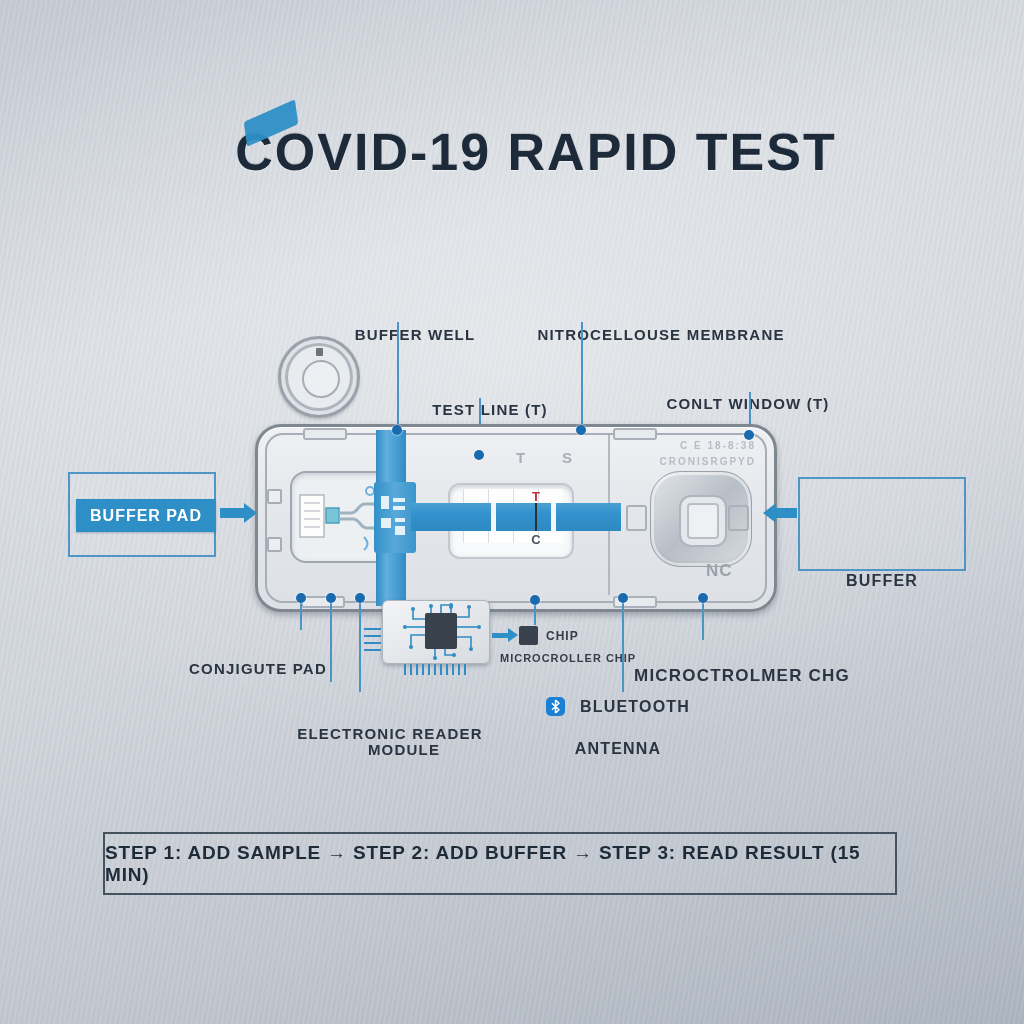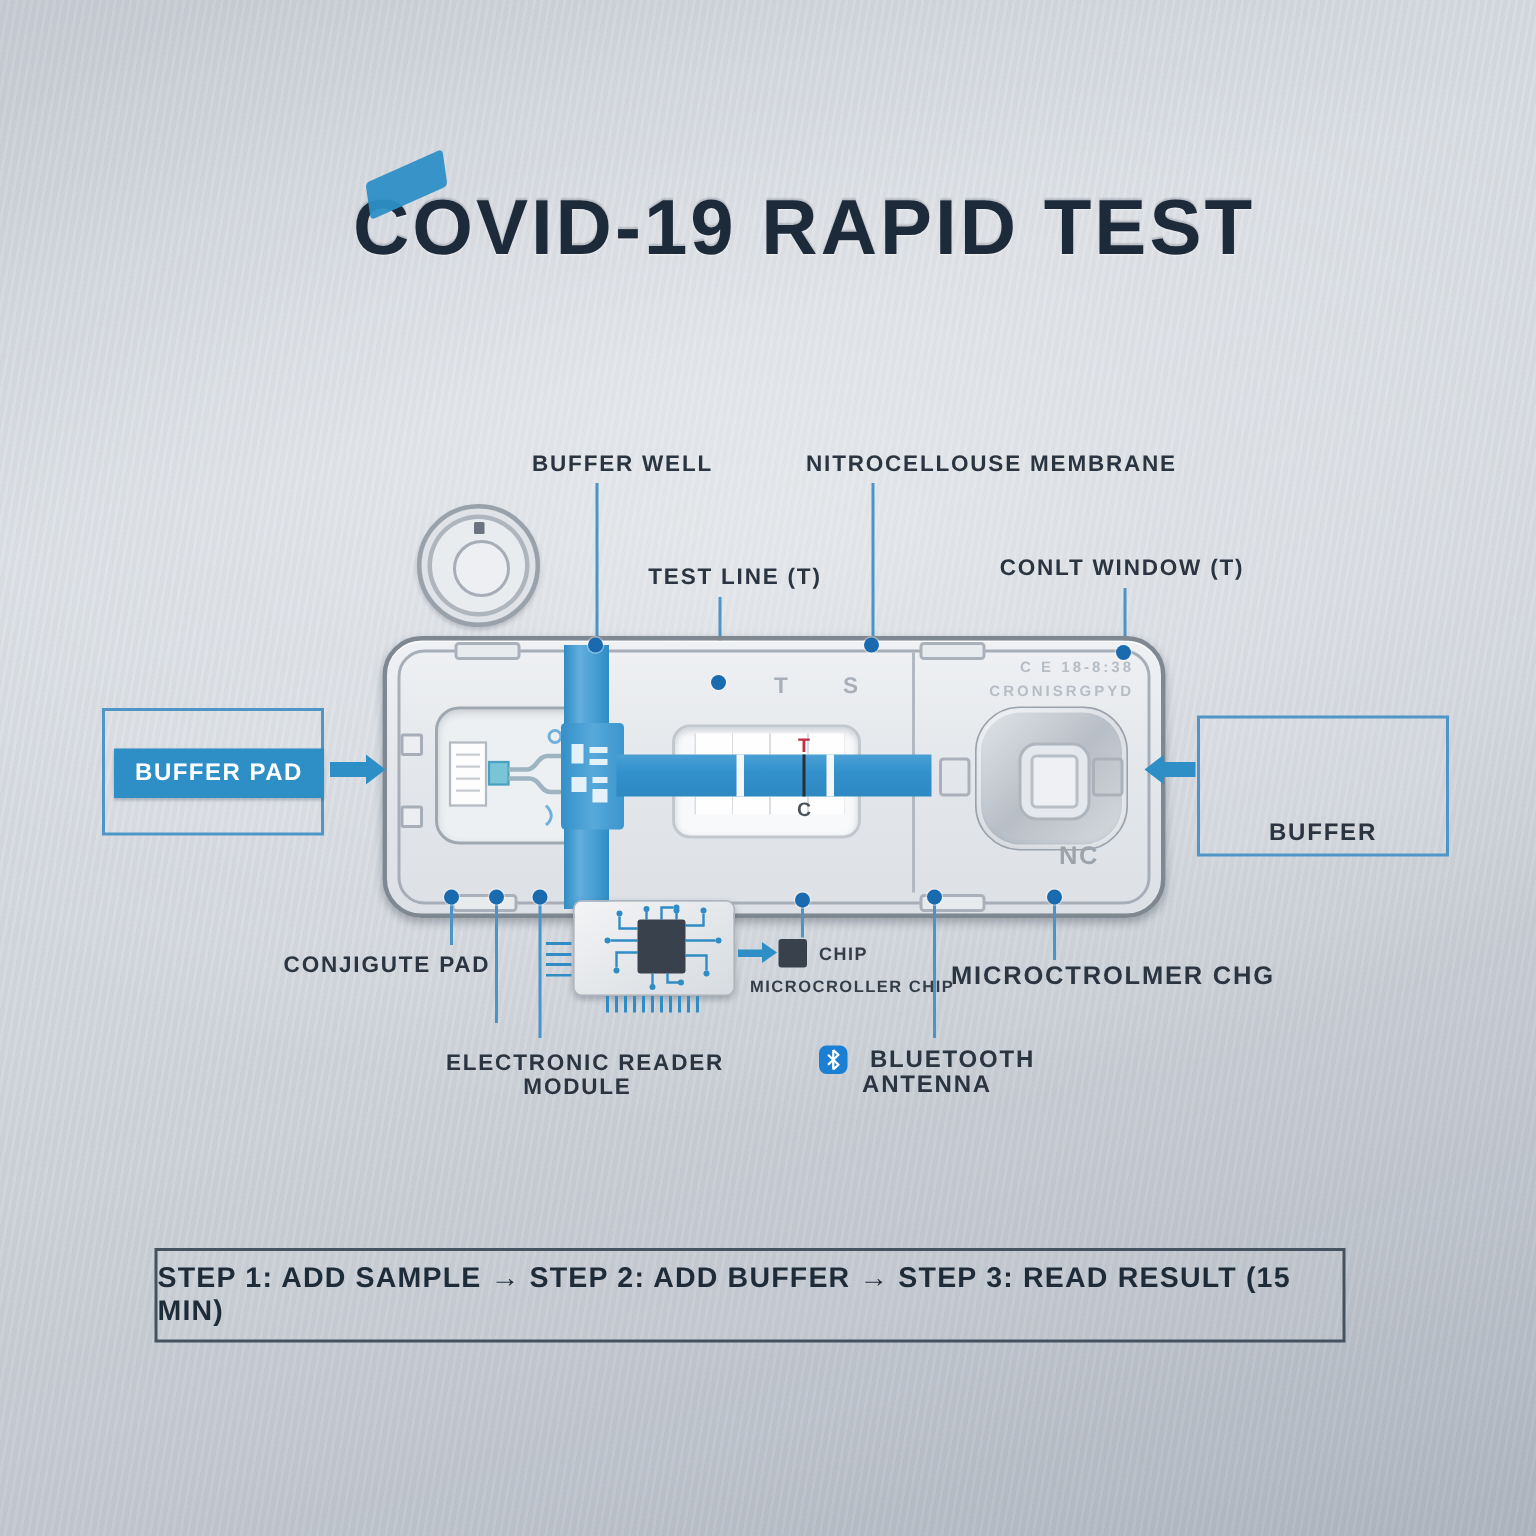--- a/index.html
+++ b/index.html
@@ -17,21 +17,21 @@
     font-size:52px;font-weight:bold;letter-spacing:2px;color:#1d2a39;
     text-shadow:0 1px 1px rgba(255,255,255,.55),0 -1px 1px rgba(20,30,45,.18);
     margin-left:24px;
   }
   .title-swoosh{
     position:absolute;left:243px;top:111px;width:56px;height:24px;border-radius:3px;
     background:#2e8fc6;transform:rotate(-24deg) skewX(-16deg);opacity:.95;z-index:2;
   }
   
   .lbl{position:absolute;font-weight:bold;color:#2a3541;letter-spacing:1.2px;font-size:15px;white-space:nowrap;}
-  .lbl.ctr{transform:translateX(-50%);text-align:center;}
+  .lbl.ctr{transform:translateX(-50%);text-align:center;margin-top:25px;}
   .vline{position:absolute;width:2px;background:#4a94c6;}
   .dot{position:absolute;width:10px;height:10px;border-radius:50%;background:#1a6ab0;box-shadow:0 0 0 1px rgba(255,255,255,.35);}
   
   .cap{position:absolute;left:278px;top:336px;width:76px;height:76px;border-radius:50%;
        border:3px solid #99a1aa;background:#e9ecef;box-shadow:inset 0 0 0 4px #dfe3e7,inset 0 0 0 7px #aeb5bd,0 2px 3px rgba(70,80,95,.25);}
   .cap-inner{position:absolute;left:50%;top:50%;width:34px;height:34px;margin:-17px 0 0 -17px;border-radius:50%;
        border:2px solid #a6adb6;background:#edeff2;}
   .cap-glyph{position:absolute;left:50%;top:9px;width:7px;height:8px;margin-left:-3px;background:#6b747e;border-radius:1px;}
   
   .device{position:absolute;left:255px;top:424px;width:516px;height:182px;border-radius:26px;
@@ -200,21 +200,21 @@
   <div class="arrow-head-r" style="left:244px;top:503px;"></div>
 
   <div class="sidebox" style="left:798px;top:477px;width:164px;height:90px;">
     <div class="lbl ctr" style="left:82px;top:68px;font-size:16px;">BUFFER</div>
   </div>
   <div class="arrow-head-l" style="left:763px;top:503px;"></div>
   <div class="arrow-shaft" style="left:776px;top:508px;width:21px;height:10px;"></div>
 
   <div class="lbl ctr" style="left:258px;top:635px;">CONJIGUTE PAD</div>
   <div class="lbl ctr" style="left:390px;top:700px;">ELECTRONIC READER</div>
-  <div class="lbl ctr" style="left:385px;top:716px;">MODULE</div>
+  <div class="lbl ctr" style="left:404px;top:716px;">MODULE</div>
 
   <div class="chipcard">
     <svg width="106" height="62" viewBox="0 0 106 62">
       <g fill="none" stroke="#2f8cc4" stroke-width="1.6">
         <path d="M42,18 H30 V10"></path>
           <path d="M42,26 H24"></path>
           <path d="M42,34 H28 V44"></path>
         <path d="M74,16 H86 V8"></path>
           <path d="M74,26 H94"></path>
           <path d="M74,36 H88 V46"></path>

